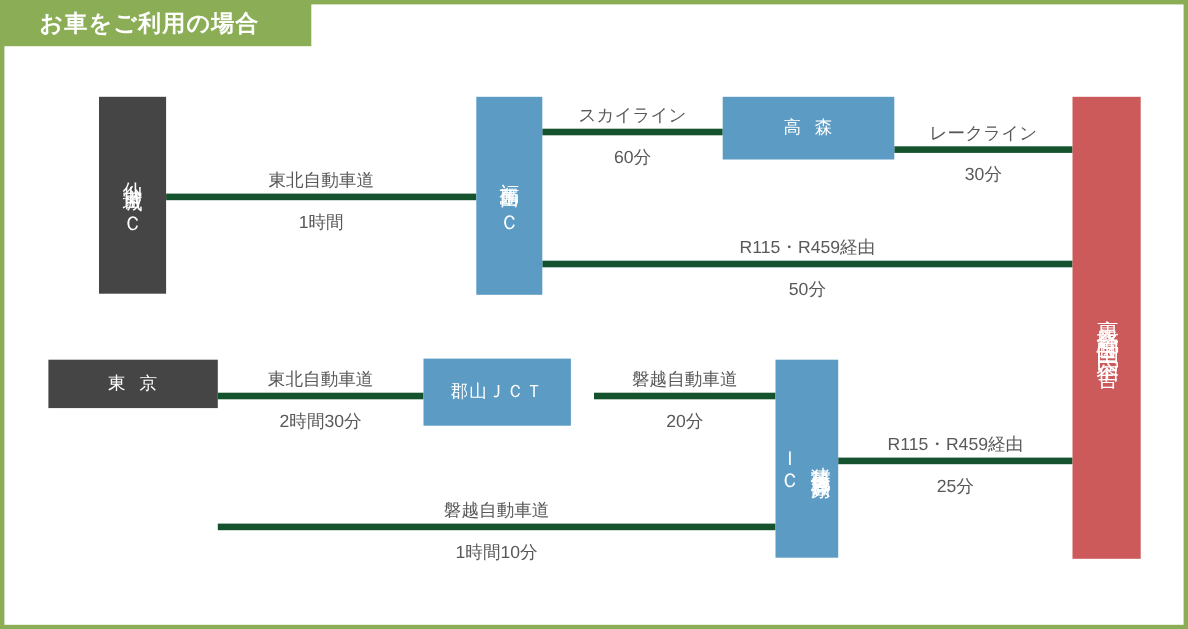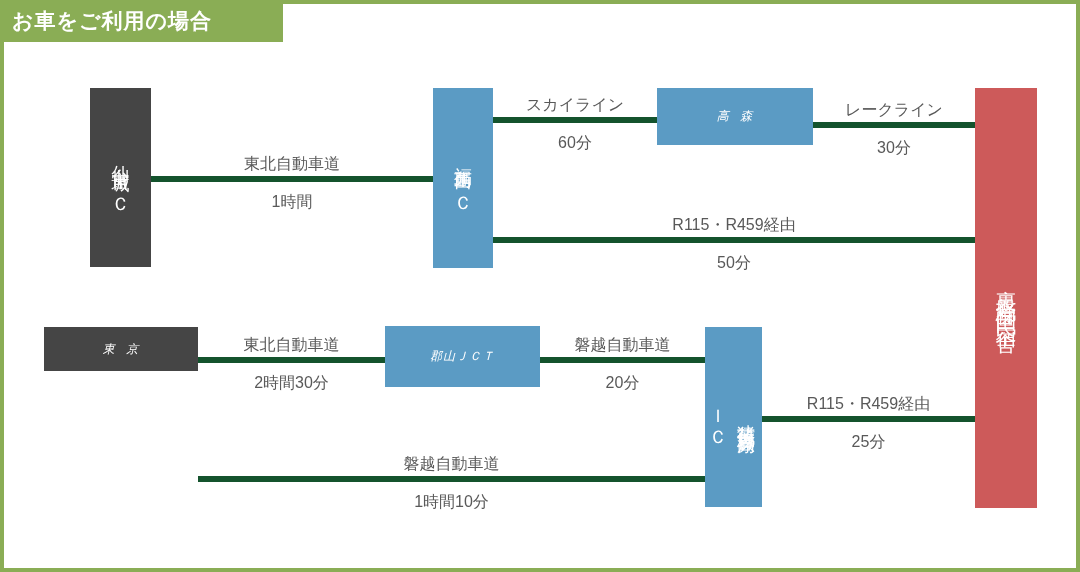--- a/index.html
+++ b/index.html
@@ -15,48 +15,48 @@
     border:4px solid #8aad55;
     pointer-events:none;
     z-index:1;
   }
   .header {
     position:absolute; left:0; top:0;
     width:283px; height:42px;
     background:#8aad55;
     z-index:2;
     display:flex; align-items:center;
-    padding-left:12px; box-sizing:border-box;
+    padding-left:36px; box-sizing:border-box;
   }
   .header span {
     color:#ffffff; font-size:21px; font-weight:bold; letter-spacing:1px;
   }
   .node {
     position:absolute;
     display:flex; align-items:center; justify-content:center;
     color:#ffffff;
     z-index:3;
   }
   .dark { background:#454545; }
   .blue { background:#5b9bc4; }
   .red  { background:#cd5a5a; }
   .vtext {
     writing-mode:vertical-rl;
     text-orientation:mixed;
   }
-  .hlabel { font-size:12px; word-spacing:6px; letter-spacing:1px;font-style:italic; }
+  .hlabel { font-size:16px; word-spacing:6px; letter-spacing:1px; }
   .node-sendai     { left:90px;  top:88px;  width:61px;  height:179px; font-size:18px; }
   .node-sendai .vtext { letter-spacing:3px; }
   .node-fukushima  { left:433px; top:88px;  width:60px;  height:180px; font-size:18px; }
   .node-fukushima .vtext { letter-spacing:3px; }
   .node-takamori   { left:657px; top:88px;  width:156px; height:57px; }
   .node-urabandai  { left:975px; top:88px;  width:62px;  height:420px; font-size:21px; }
   .node-urabandai .vtext { letter-spacing:7px; }
   .node-tokyo      { left:44px;  top:327px; width:154px; height:44px; }
-  .node-koriyama   { left:385px; top:326px; width:155px; height:61px; }
+  .node-koriyama   { left:385px; top:326px; width:134px; height:61px; }
   .node-inawashiro { left:705px; top:327px; width:57px;  height:180px; font-size:18px;
                      display:block; }
   .node-inawashiro .vwrap {
     writing-mode:vertical-rl; text-orientation:mixed;
     height:100%; width:100%;
     text-align:center; line-height:1.55; letter-spacing:2px;
     box-sizing:border-box; padding-right:3px;
   }
   .node-niigata    { left:44px;  top:447px; width:154px; height:61px; }
   .seg {
@@ -66,21 +66,21 @@
   }
   .seg .road, .seg .time {
     position:absolute; left:-60px; right:-60px;
     text-align:center; white-space:nowrap;
     font-size:16px; color:#595959;
   }
   .seg .road { bottom:7px; }
   .seg .time { top:10px; }
   .seg-1 { left:151px; top:176px; width:282px; }
   .seg-2 { left:493px; top:117px; width:164px; }
-  .seg-3 { left:813px; top:122px; width:162px; }
+  .seg-3 { left:813px; top:133px; width:162px; }
   .seg-4 { left:493px; top:237px; width:482px; }
   .seg-5 { left:198px; top:357px; width:187px; }
   .seg-6 { left:540px; top:357px; width:165px; }
   .seg-7 { left:762px; top:416px; width:213px; }
   .seg-8 { left:198px; top:476px; width:507px; }
 </style>
 </head>
 <body>
 
 <div class="page">

